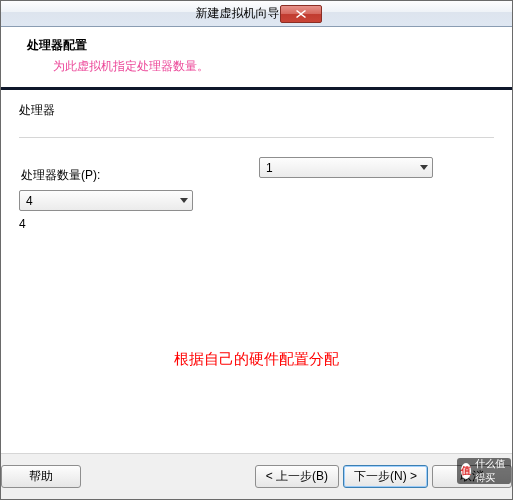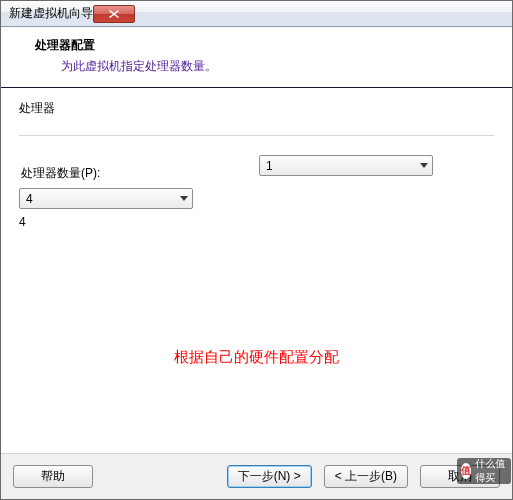--- a/index.html
+++ b/index.html
@@ -23,49 +23,49 @@
     flex-direction: column;
     box-shadow: 0 0 4px rgba(0,0,0,0.3);
   }
 
   .titlebar {
     height: 26px;
     background: linear-gradient(to bottom, #fdfdfe 0%, #eef2f7 45%, #dde4ee 46%, #dfe7f2 100%);
     border-bottom: 1px solid #8a9cb2;
     display: flex;
     align-items: center;
-    justify-content: flex-start;
+    justify-content: center;
     padding: 0 4px 0 8px;
   }
   .close-btn {
     width: 42px;
     height: 18px;
     background: linear-gradient(to bottom, #e7928a 0%, #d6695f 48%, #c13c30 52%, #c94437 100%);
     border: 1px solid #8a2e25;
     border-radius: 2px;
     display: flex;
     align-items: center;
     justify-content: center;
     color: #fff;
     cursor: pointer;
   }
   .close-btn svg { display:block; }
 
   .header {
     background: #fff;
-    padding: 10px 14px 12px 34px;
-    border-bottom: 1px solid #0f172a;
+    padding: 10px 14px 12px 26px;
+    border-bottom: 3px solid #0f172a;
   }
   .header-title {
     font-weight: bold;
     color: #000;
     margin-bottom: 4px;
   }
   .header-sub {
-    color: #4c1d95;
+    color: #ec4899;
     padding-left: 26px;
   }
 
   .content {
     flex: 1;
     background: #fff;
     position: relative;
   }
 
   .group {
@@ -127,22 +127,22 @@
     font-size: 15px;
     color: #ff0000;
   }
 
   .footer {
     height: 46px;
     background: #f0f0f0;
     border-top: 1px solid #d6d6d6;
     display: flex;
     align-items: center;
-    padding: 0 12px;
-    gap: 12px;
+    padding: 0 0;
+    gap: 4px;
   }
   .btn {
     height: 23px;
     min-width: 80px;
     background: linear-gradient(to bottom, #fdfdfd, #e6e6e6);
     border: 1px solid #8e8e8e;
     border-radius: 3px;
     display: inline-flex;
     align-items: center;
     justify-content: center;
@@ -225,22 +225,22 @@
         <div class="row-value">4</div>
       </div>
     </div>
 
     <div class="annotation">根据自己的硬件配置分配</div>
   </div>
 
   <div class="footer">
     <div class="btn">帮助</div>
     <div class="footer-spacer"></div>
+    <div class="btn">&lt; 上一步(B)</div>
     <div class="btn default">下一步(N) &gt;</div>
-    <div class="btn">&lt; 上一步(B)</div>
     <div class="btn">取消</div>
   </div>
 
 </div>
 
 <div class="watermark">
   <div class="logo">值</div>
   <div>什么值得买</div>
 </div>
 

